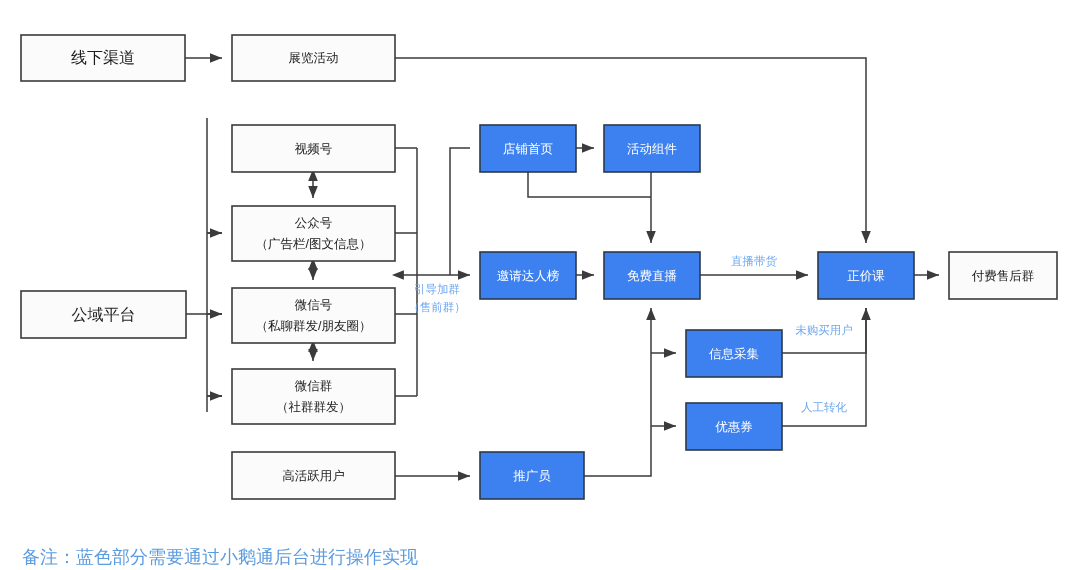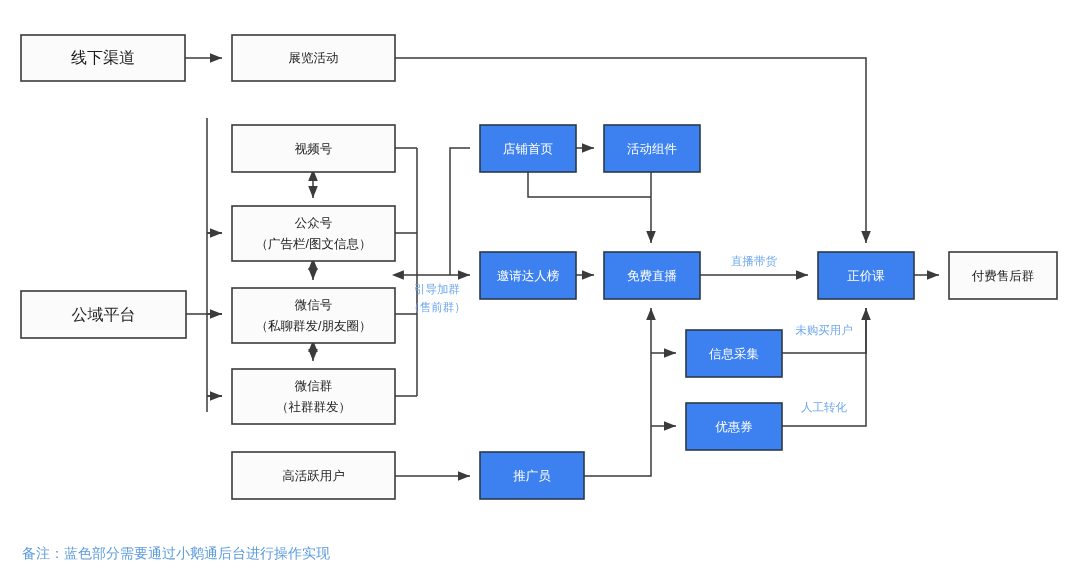--- a/index.html
+++ b/index.html
@@ -68,21 +68,21 @@
     font-family: "Liberation Sans", "DejaVu Sans", sans-serif;
     font-size: 11.5px;
     text-anchor: middle;
     dominant-baseline: middle;
   }
   .footer-note {
     position: absolute;
     left: 22px;
     top: 545px;
     font-family: Liberation Mono, monospace;
-    font-size: 14px;
+    font-size: 18px;
     color: #5b9bdf;
     white-space: nowrap;
   }
 </style>
 </head>
 <body>
 
 <div id="diagram-root">
 
   <svg id="flow-svg" viewBox="0 0 1080 570">

